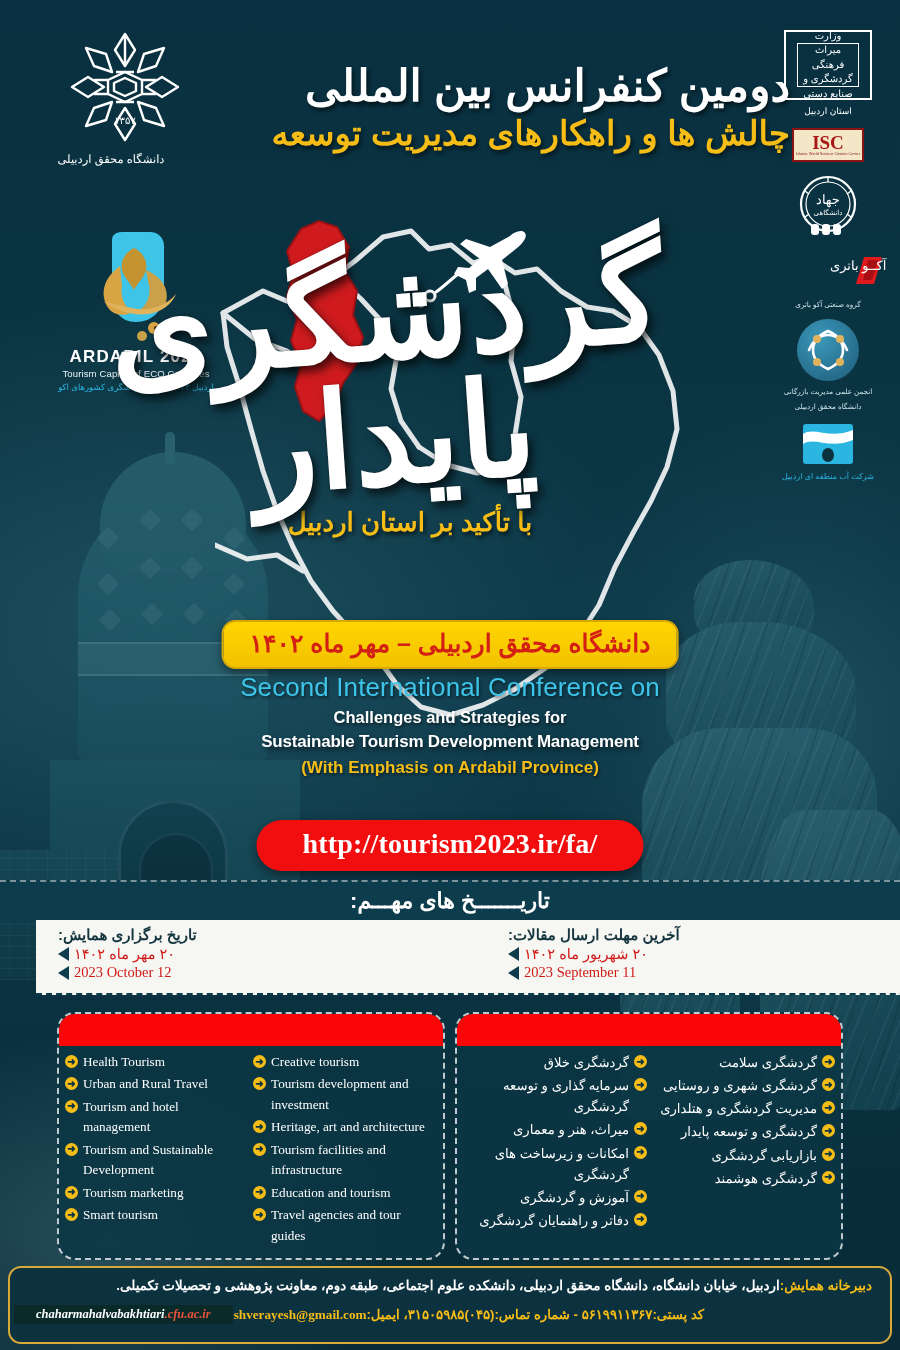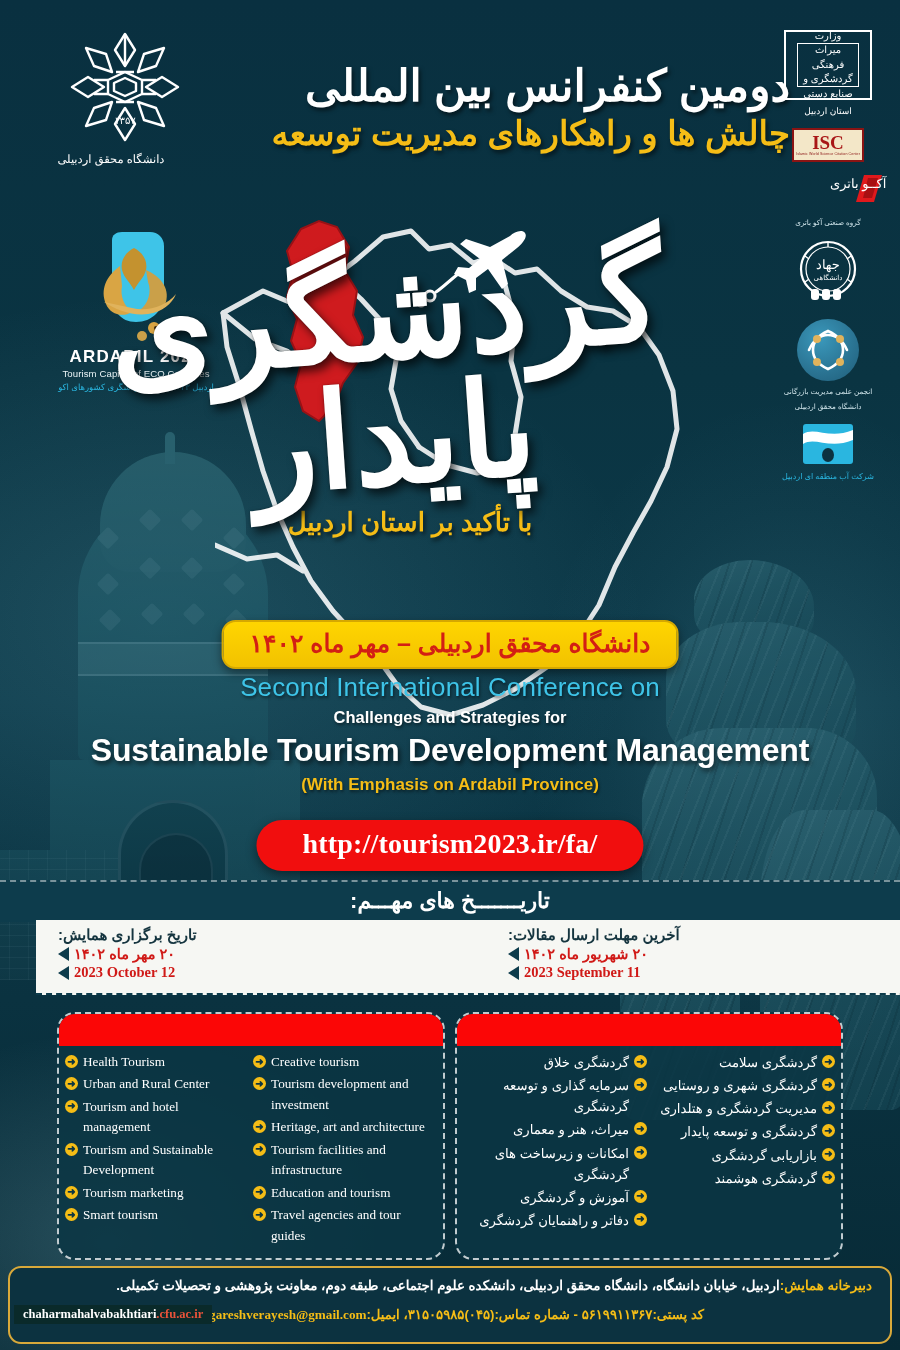--- a/index.html
+++ b/index.html
@@ -153,21 +153,21 @@
     border-radius: 14px;
     padding: 7px 26px 9px;
     box-shadow: 0 4px 10px rgba(0,0,0,0.45);
   }
   .venue-text { color: #d31f14; font-size: 25px; font-weight: bold; direction: rtl; white-space: nowrap; }
 
   
   .en-block { position: absolute; left: 0; top: 672px; width: 900px; text-align: center; direction: ltr; }
   .en-1 { color: #3ec4e8; font-size: 26px; letter-spacing: .1px; text-shadow: 1px 2px 3px rgba(0,0,0,.5); }
   .en-2 { color: #ffffff; font-size: 16.5px; font-weight: bold; margin-top: 5px; text-shadow: 1px 2px 3px rgba(0,0,0,.5); }
-  .en-3 { color: #ffffff; font-size: 32px; font-weight: bold; margin-top: 5px; letter-spacing: -.2px; text-shadow: 2px 3px 5px rgba(0,0,0,.6); }
+  .en-3 { color: #ffffff; font-size: 17px; font-weight: bold; margin-top: 5px; letter-spacing: -.2px; text-shadow: 2px 3px 5px rgba(0,0,0,.6); }
   .en-4 { color: #f5bd16; font-size: 17px; font-weight: bold; margin-top: 6px; text-shadow: 1px 2px 3px rgba(0,0,0,.5); }
 
   
   .url-pill {
     position: absolute; left: 50%; transform: translateX(-50%); top: 820px;
     background: #f10e0e; border-radius: 26px;
     padding: 8px 46px 11px;
     box-shadow: 0 4px 11px rgba(0,0,0,0.45);
   }
   .url-text {
@@ -185,21 +185,21 @@
   .dates-body {
     position: absolute; left: 0; top: 920px; width: 900px; height: 75px;
     background: #f6f7f3;
     border-bottom: 2px dashed #0d3c4c;
     display: flex; flex-direction: row-reverse; margin-left: 36px;
   }
   .date-col { flex: 1; padding: 6px 22px 0; direction: rtl; text-align: left; }
   .date-col.right { text-align: left; }
   .date-label { color: #15353f; font-size: 15px; font-weight: bold; direction: rtl; text-align: left; }
   .date-line {
-    color: #d01a17; font-size: 14.5px; font-weight: bold;
+    color: #d01a17; font-size: 14.5px; font-weight: normal;
     display: flex; align-items: center; justify-content: flex-start;
     flex-direction: row-reverse; gap: 5px; margin-top: 2px;
   }
   .arrow-mark {
     width: 0; height: 0;
     border-top: 7px solid transparent; border-bottom: 7px solid transparent;
     border-right: 11px solid #0d3c4c;
   }
   .date-fa { direction: rtl; }
   .date-en { direction: ltr; font-family: "Liberation Serif", serif; }
@@ -252,22 +252,22 @@
   }
   .f-line1 { color: #ffffff; font-size: 13.4px; font-weight: bold; direction: rtl; text-align: right; line-height: 1.35; }
   .f-line1 .f-key { color: #f5bd16; }
   .f-line2 {
     color: #f5bd16; font-size: 13.2px; font-weight: bold; direction: rtl;
     text-align: center; margin-top: 12px;
   }
   .f-line2 .f-email { font-family: "Liberation Serif", serif; direction: ltr; display: inline-block; }
   .watermark {
     position: absolute; left: 4px; bottom: 18px;
-    background: #0a2a2a; padding: 2px 9px;
-    font-family: "Liberation Serif", serif; 
+    background: #0a2a2a; padding: 2px 22px;
+    font-family: "Liberation Serif", serif; font-style: italic;
     font-size: 12.5px; font-weight: bold; direction: ltr;
   }
   .wm-a { color: #ffffff; }
   .wm-b { color: #e8533a; }
 
   
   .sponsors { position: absolute; right: 6px; top: 26px; width: 132px; }
   .sp { width: 132px; text-align: center; margin-bottom: 10px; }
   .sp-cap { color: #ffffff; font-size: 9px; direction: rtl; line-height: 1.3; margin-top: 6px; }
   .sp-cap.sm { font-size: 7.2px; color: #cfe4ea; }
@@ -474,21 +474,21 @@
   <div class="topic-box left">
     <div class="topic-head"></div>
     <div class="topic-cols">
       <div class="topic-col">
         <div class="t-item">
           <span class="t-bullet">➜</span>
           <span class="t-label">Health Tourism</span>
         </div>
         <div class="t-item">
           <span class="t-bullet">➜</span>
-          <span class="t-label">Urban and Rural Center</span>
+          <span class="t-label">Urban and Rural Travel</span>
         </div>
         <div class="t-item">
           <span class="t-bullet">➜</span>
           <span class="t-label">Tourism and hotel management</span>
         </div>
         <div class="t-item">
           <span class="t-bullet">➜</span>
           <span class="t-label">Tourism and Sustainable Development</span>
         </div>
         <div class="t-item">
@@ -593,31 +593,20 @@
         <div class="sp-ministry-inner">وزارت میراث فرهنگی گردشگری و صنایع دستی</div>
       </div>
       <div class="sp-cap">استان اردبیل</div>
     </div>
 
     <div class="sp">
       <div class="sp-isc">
         <div class="sp-isc-main">ISC</div>
         <div class="sp-isc-sub">Islamic World Science Citation Center</div>
       </div>
-    </div>
-
-    <div class="sp">
-      <div class="sp-akom">
-        <svg viewBox="0 0 120 40" width="120" height="40">
-          <path d="M96,3 L114,3 L106,30 L88,30 Z" fill="#e0191c"></path>
-          <path d="M100,6 L110,6 L104,26 L95,26 Z" fill="#a80f12"></path>
-          <text x="62" y="16" fill="#ffffff" font-size="13" text-anchor="end" font-family="'Liberation Sans',sans-serif">آکــو باتری</text>
-        </svg>
-      </div>
-      <div class="sp-cap sm">گروه صنعتی آکو باتری</div>
     </div>
 
     <div class="sp">
       <div class="sp-jahad">
         <svg viewBox="0 0 74 72" width="74" height="72">
           <circle cx="37" cy="32" r="27" fill="none" stroke="#ffffff" stroke-width="2.2"></circle>
           <circle cx="37" cy="32" r="22" fill="none" stroke="#ffffff" stroke-width="1.2"></circle>
           <g stroke="#ffffff" stroke-width="1.4">
             <path d="M37,5 L37,10 M60,19 L56,22 M60,45 L56,42 M37,59 L37,54 M14,45 L18,42 M14,19 L18,22"></path>
           </g>
@@ -626,20 +615,31 @@
           <g fill="#ffffff">
             <rect x="20" y="52" width="8" height="11" rx="3"></rect>
             <rect x="31" y="52" width="8" height="11" rx="3"></rect>
             <rect x="42" y="52" width="8" height="11" rx="3"></rect>
           </g>
         </svg>
       </div>
     </div>
 
     <div class="sp">
+      <div class="sp-akom">
+        <svg viewBox="0 0 120 40" width="120" height="40">
+          <path d="M96,3 L114,3 L106,30 L88,30 Z" fill="#e0191c"></path>
+          <path d="M100,6 L110,6 L104,26 L95,26 Z" fill="#a80f12"></path>
+          <text x="62" y="16" fill="#ffffff" font-size="13" text-anchor="end" font-family="'Liberation Sans',sans-serif">آکــو باتری</text>
+        </svg>
+      </div>
+      <div class="sp-cap sm">گروه صنعتی آکو باتری</div>
+    </div>
+
+    <div class="sp">
       <div class="sp-assoc-circle">
         <svg viewBox="0 0 62 62" width="62" height="62">
           <g fill="none" stroke="#ffffff" stroke-width="2.6" stroke-linecap="round">
             <path d="M31,12 C40,16 46,22 46,31 C46,40 40,46 31,50 C22,46 16,40 16,31 C16,22 22,16 31,12 Z"></path>
             <path d="M12,31 C16,22 22,16 31,16 C40,16 46,22 50,31"></path>
           </g>
           <g fill="#e0b35c">
             <circle cx="20" cy="20" r="4"></circle>
             <circle cx="43" cy="20" r="4"></circle>
             <circle cx="20" cy="43" r="4"></circle>

